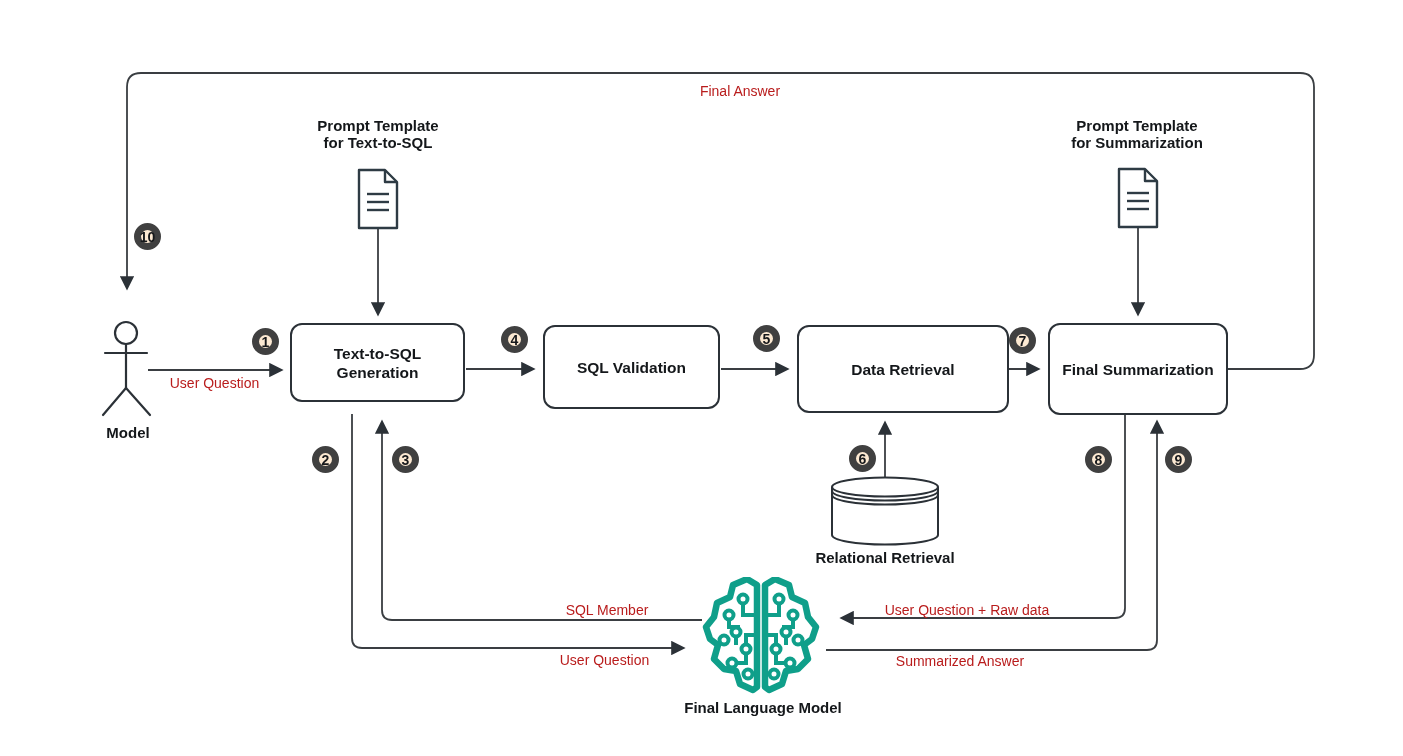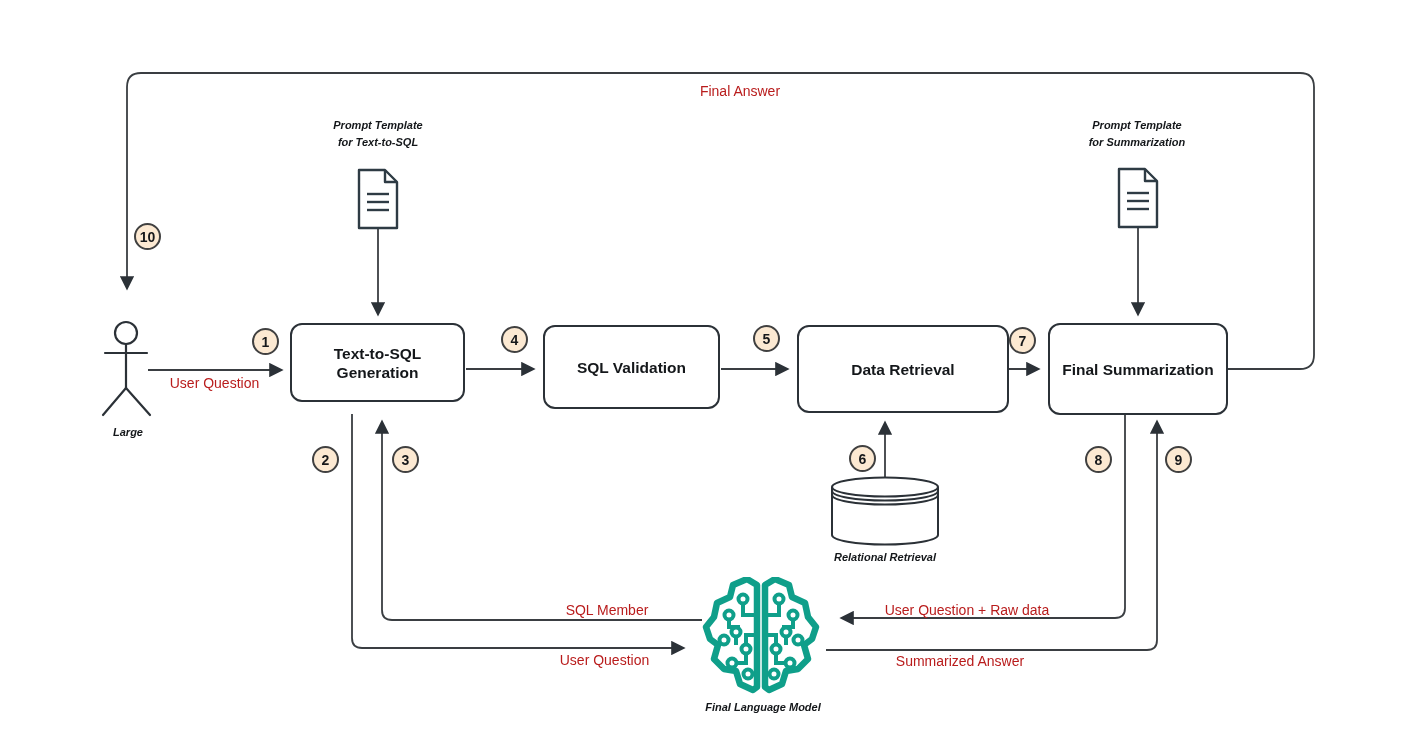--- a/index.html
+++ b/index.html
@@ -11,30 +11,30 @@
   svg.layer{position:absolute;left:0;top:0;}
   .node{
     position:absolute;box-sizing:border-box;
     border:2px solid #2B3137;border-radius:12px;background:#ffffff;
     display:flex;align-items:center;justify-content:center;text-align:center;
     font-weight:bold;font-size:15.5px;color:#14171A;line-height:19px;
     padding:0 6px;
   }
   .badge{
     position:absolute;width:27px;height:27px;box-sizing:border-box;border-radius:50%;
-    background:#FCE9D2;border:2px solid #404040;
+    background:#FCE9D2;border:7px solid #404040;
     display:flex;align-items:center;justify-content:center;
     font-weight:bold;font-size:14px;color:#16181B;
   }
   .edge-label{
     position:absolute;font-size:14px;color:#b91c1c;text-align:center;white-space:nowrap;
   }
   .caption{
-    position:absolute;font-weight:bold;font-size:11px;color:#14171A;
-    text-align:center;line-height:17px;white-space:nowrap;font-style:italic;
+    position:absolute;font-weight:bold;font-size:15px;color:#14171A;
+    text-align:center;line-height:17px;white-space:nowrap;
   }
 </style>
 </head>
 <body>
 
 <svg class="layer" width="1403" height="756" viewBox="0 0 1403 756">
   <defs>
     <marker id="arrow" viewBox="0 0 10 10" refX="7.5" refY="5" markerWidth="8" markerHeight="8" orient="auto">
       <path d="M0 0 L10 5 L0 10 Z" fill="#2B3137"></path>
     </marker>
@@ -57,21 +57,21 @@
 
 <svg class="abs" style="left:95px;top:318px;" width="66" height="100" viewBox="0 0 66 100">
   <g fill="none" stroke="#2B3137" stroke-width="2.2" stroke-linecap="round">
     <circle cx="31" cy="15" r="11" fill="#ffffff"></circle>
     <path d="M31 26 V70"></path>
     <path d="M10 35 H52"></path>
     <path d="M31 70 L8 97"></path>
     <path d="M31 70 L55 97"></path>
   </g>
 </svg>
-<div class="caption" style="left:88px;top:424px;width:80px;">Large</div>
+<div class="caption" style="left:88px;top:424px;width:80px;">Model</div>
 
 <div class="node" style="left:290px;top:323px;width:175px;height:79px;">
   <span style="max-width:130px;">Text-to-SQL Generation</span>
 </div>
 <div class="node" style="left:543px;top:325px;width:177px;height:84px;">
   <span>SQL Validation</span>
 </div>
 <div class="node" style="left:797px;top:325px;width:212px;height:88px;">
   <span>Data Retrieval</span>
 </div>

